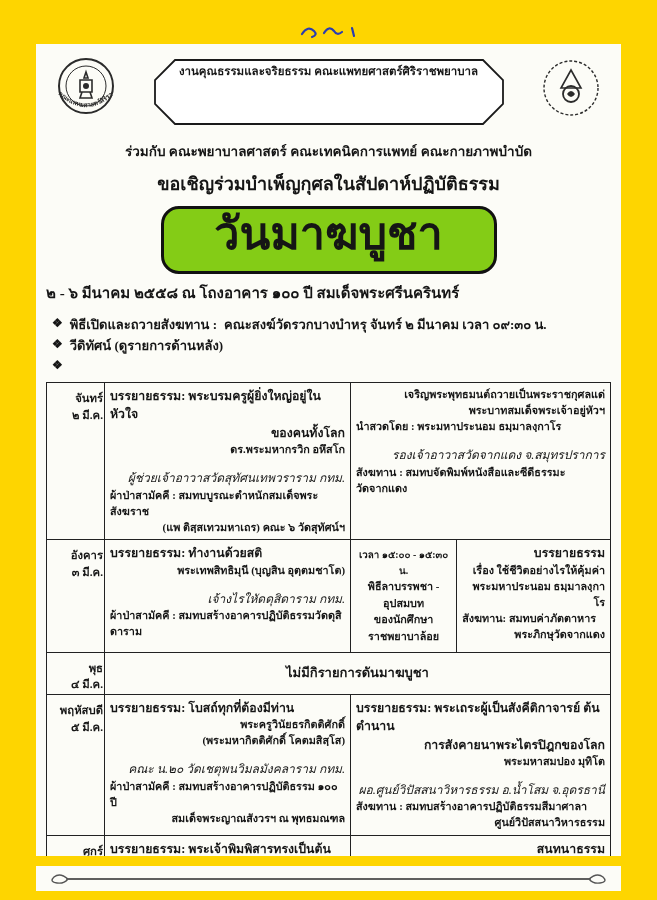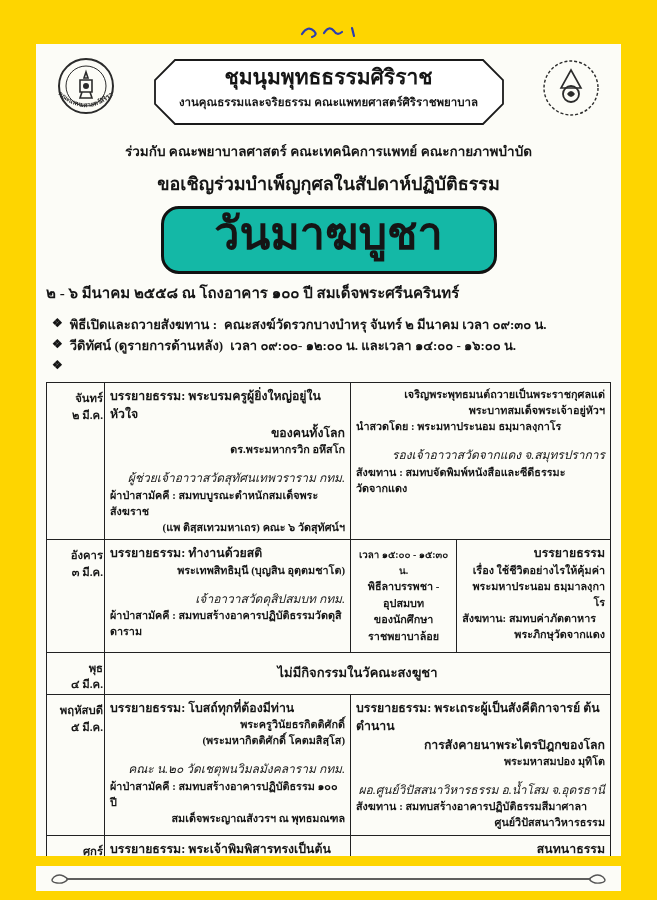--- a/index.html
+++ b/index.html
@@ -24,21 +24,21 @@
   .club-box{position:relative;width:352px;height:68px;margin-top:8px;}
   .club-box svg.frame{position:absolute;left:0;top:0;}
   .club-title{position:relative;text-align:center;font-weight:bold;font-size:21px;padding-top:8px;line-height:1.1;}
   .club-subtitle{position:relative;text-align:center;font-weight:bold;font-size:11.5px;margin-top:4px;}
   .cohosts{text-align:center;font-weight:bold;font-size:13.5px;margin-top:6px;}
   .invitation{text-align:center;font-weight:bold;font-size:18px;margin-top:7px;}
   .event-box{
     width:330px;margin:8px auto 0 auto;
     border:3.5px solid #111;border-radius:18px;
     text-align:center;font-weight:bold;font-size:45px;
-    padding:0 0 10px 0;line-height:1.15;background:#14b8a6;
+    padding:0 0 10px 0;line-height:1.15;background:#84cc16;
   }
   .event-date{font-weight:bold;font-size:15px;margin-top:7px;}
   
   .bullets{margin-top:9px;padding-left:6px;}
   .bullet-row{display:flex;gap:7px;font-weight:bold;font-size:13px;line-height:1.62;}
   .bullet-row .dm{font-size:12px;}
   .bullet-row .bl{white-space:pre-wrap;}
   
   table.schedule{width:100%;border-collapse:collapse;margin-top:7px;font-size:10.8px;}
   table.schedule th,table.schedule td{border:1.6px solid #222;vertical-align:top;}
@@ -85,21 +85,20 @@
           <text font-size="6.2" font-weight="bold" fill="#2b2b2b">
             <textPath href="#sealArcL">คณะแพทยศาสตร์ศิริราชพยาบาล</textPath>
           </text>
         </svg>
       </div>
 
       <div class="club-box">
         <svg class="frame" width="352" height="68" viewBox="0 0 352 68">
           <polygon points="22,2 330,2 350,22 350,46 330,66 22,66 2,46 2,22" fill="#fff" stroke="#1a1a1a" stroke-width="1.8"></polygon>
         </svg>
-        <div class="club-title">ชุมนุมพุทธธรรมศิริราช</div>
         <div class="club-subtitle">งานคุณธรรมและจริยธรรม  คณะแพทยศาสตร์ศิริราชพยาบาล</div>
       </div>
 
       <div class="seal">
         <svg width="80" height="84" viewBox="0 0 80 84">
           <circle cx="40" cy="38" r="27" fill="none" stroke="#2b2b2b" stroke-width="1.4" stroke-dasharray="3 2"></circle>
           <path d="M40 20 l10 18 h-20 z" fill="none" stroke="#2b2b2b" stroke-width="1.6"></path>
           <circle cx="40" cy="44" r="8" fill="none" stroke="#2b2b2b" stroke-width="1.8"></circle>
           <path d="M36 44 q4 -6 8 0 q-4 6 -8 0" fill="#2b2b2b"></path>
         </svg>
@@ -116,21 +115,20 @@
 
     <div class="bullets">
       <div class="bullet-row">
         <span class="dm">❖</span>
         <span class="bl">พิธีเปิดและถวายสังฆทาน :</span>
         <span>คณะสงฆ์วัดรวกบางบำหรุ  จันทร์ ๒ มีนาคม เวลา ๐๙:๓๐ น.</span>
       </div>
       <div class="bullet-row">
         <span class="dm">❖</span>
         <span class="bl">วีดิทัศน์ (ดูรายการด้านหลัง)</span>
-        <span>เวลา ๐๙:๐๐- ๑๒:๐๐ น. และเวลา  ๑๔:๐๐ - ๑๖:๐๐ น.</span>
       </div>
       <div class="bullet-row">
         <span class="dm">❖</span>
       </div>
     </div>
 
     <table class="schedule">
       <colgroup>
           <col style="width:58px">
           <col style="width:246px">
@@ -161,21 +159,21 @@
       </tr>
 
       <tr>
         <td class="day-cell">
           <div class="ln C">อังคาร</div>
           <div class="ln C">๓ มี.ค.</div>
         </td>
         <td class="cell">
           <div class="ln topic">บรรยายธรรม: ทำงานด้วยสติ</div>
           <div class="ln C">พระเทพสิทธิมุนี (บุญสิน อุตฺตมชาโต)</div>
-          <div class="ln C pos">เจ้าอาวาสวัดดุสิปสมบท กทม.</div>
+          <div class="ln C pos">เจ้างไรใหัดดุสิดาราม กทม.</div>
           <div class="ln">ผ้าป่าสามัคคี : สมทบสร้างอาคารปฏิบัติธรรมวัดดุสิดาราม</div>
         </td>
         <td class="split">
           <div class="split-wrap">
             <div class="sub1">
               <div class="ln tm">เวลา ๑๕:๐๐ - ๑๕:๓๐ น.</div>
               <div class="ln">พิธีลาบรรพชา - อุปสมบท</div>
               <div class="ln">ของนักศึกษา</div>
               <div class="ln">ราชพยาบาล้อย</div>
             </div>
@@ -188,21 +186,21 @@
             </div>
           </div>
         </td>
       </tr>
 
       <tr>
         <td class="day-cell">
           <div class="ln C">พุธ</div>
           <div class="ln C">๔ มี.ค.</div>
         </td>
-        <td class="nospan" colspan="2">ไม่มีกิจกรรมในวัคณะสงฆูชา</td>
+        <td class="nospan" colspan="2">ไม่มีกิรายการดันมาฆบูชา</td>
       </tr>
 
       <tr>
         <td class="day-cell">
           <div class="ln C">พฤหัสบดี</div>
           <div class="ln C">๕ มี.ค.</div>
         </td>
         <td class="cell">
           <div class="ln topic">บรรยายธรรม: โบสถ์ทุกที่ต้องมีท่าน</div>
           <div class="ln C">พระครูวินัยธรกิตติศักดิ์</div>

